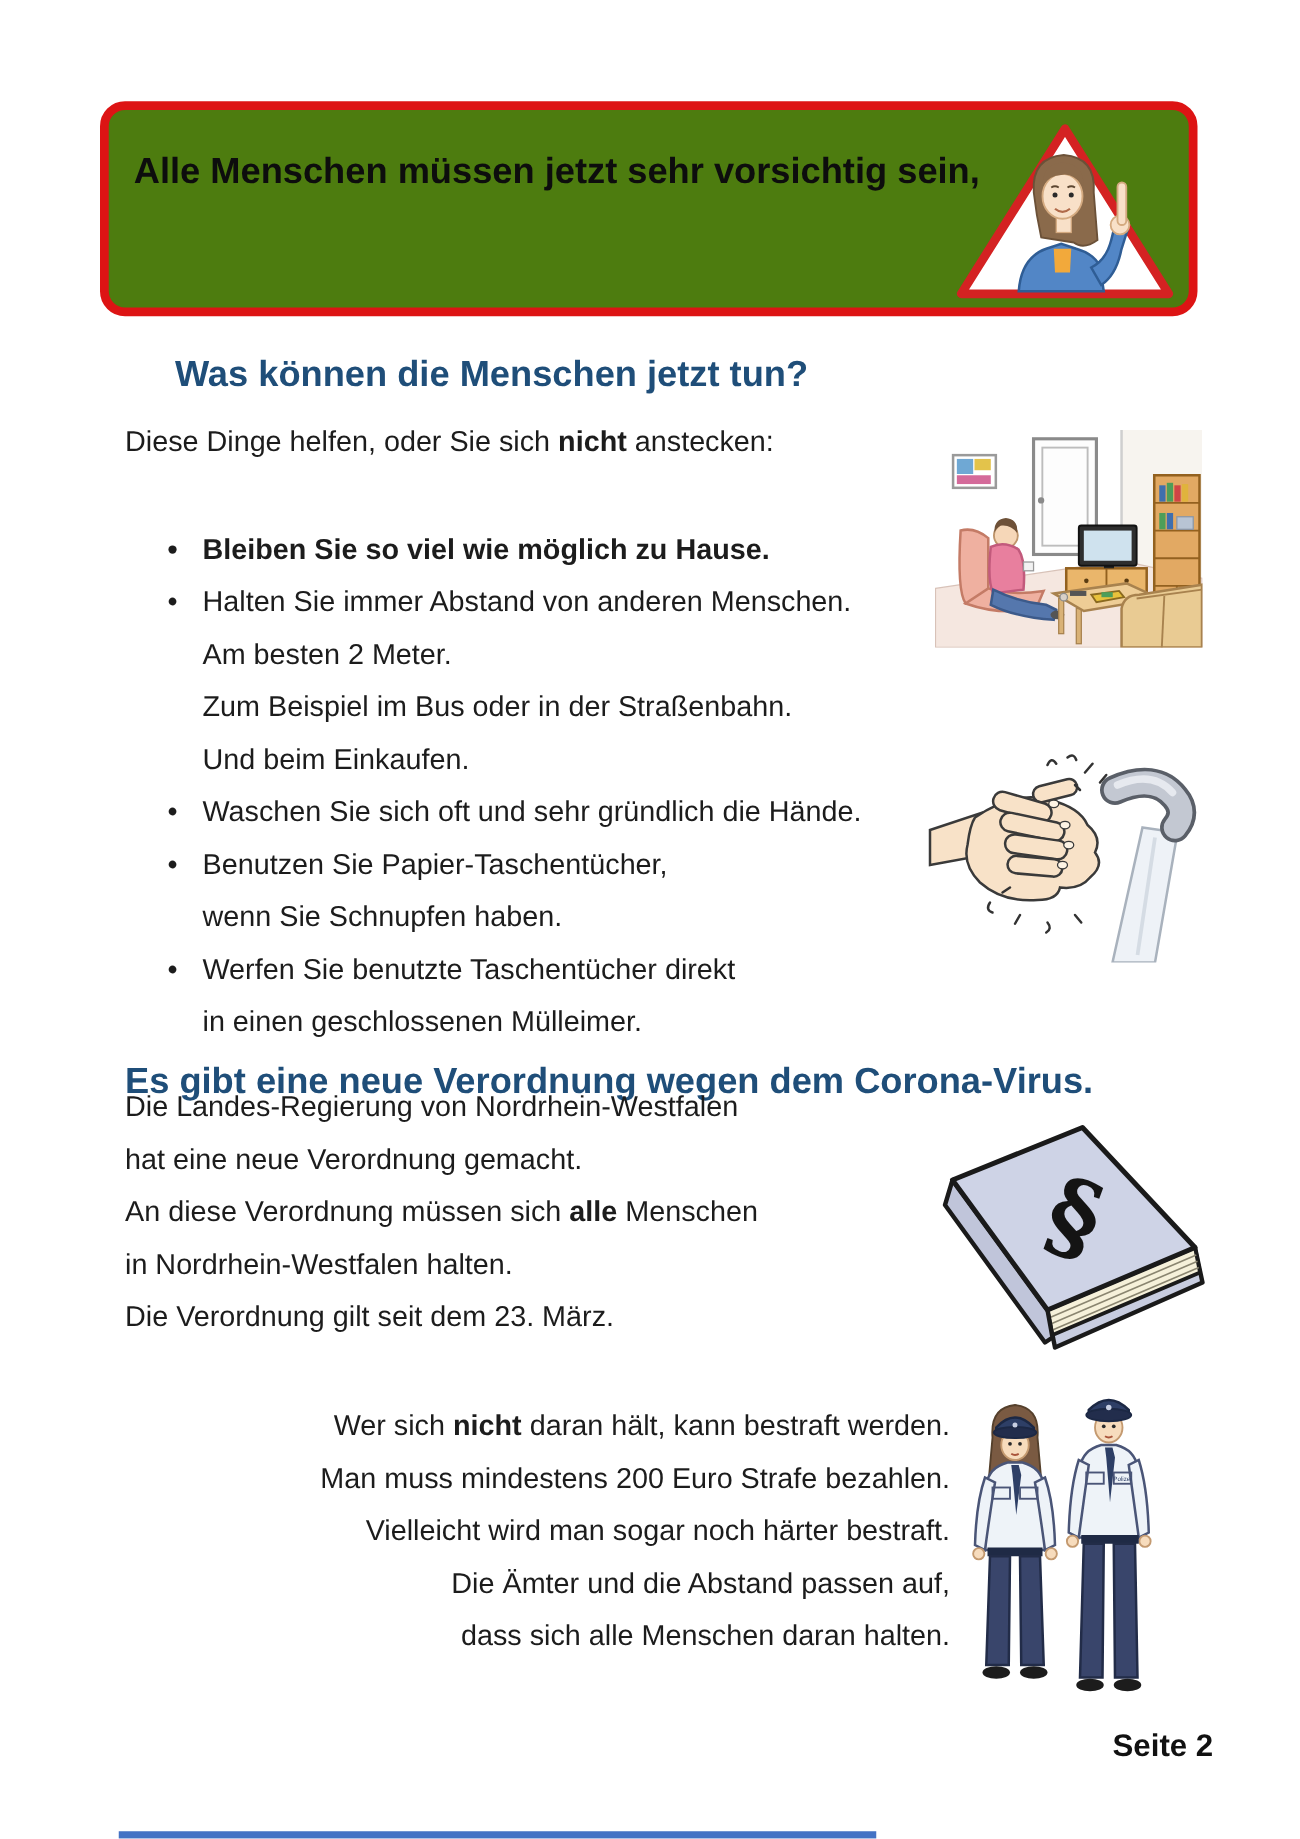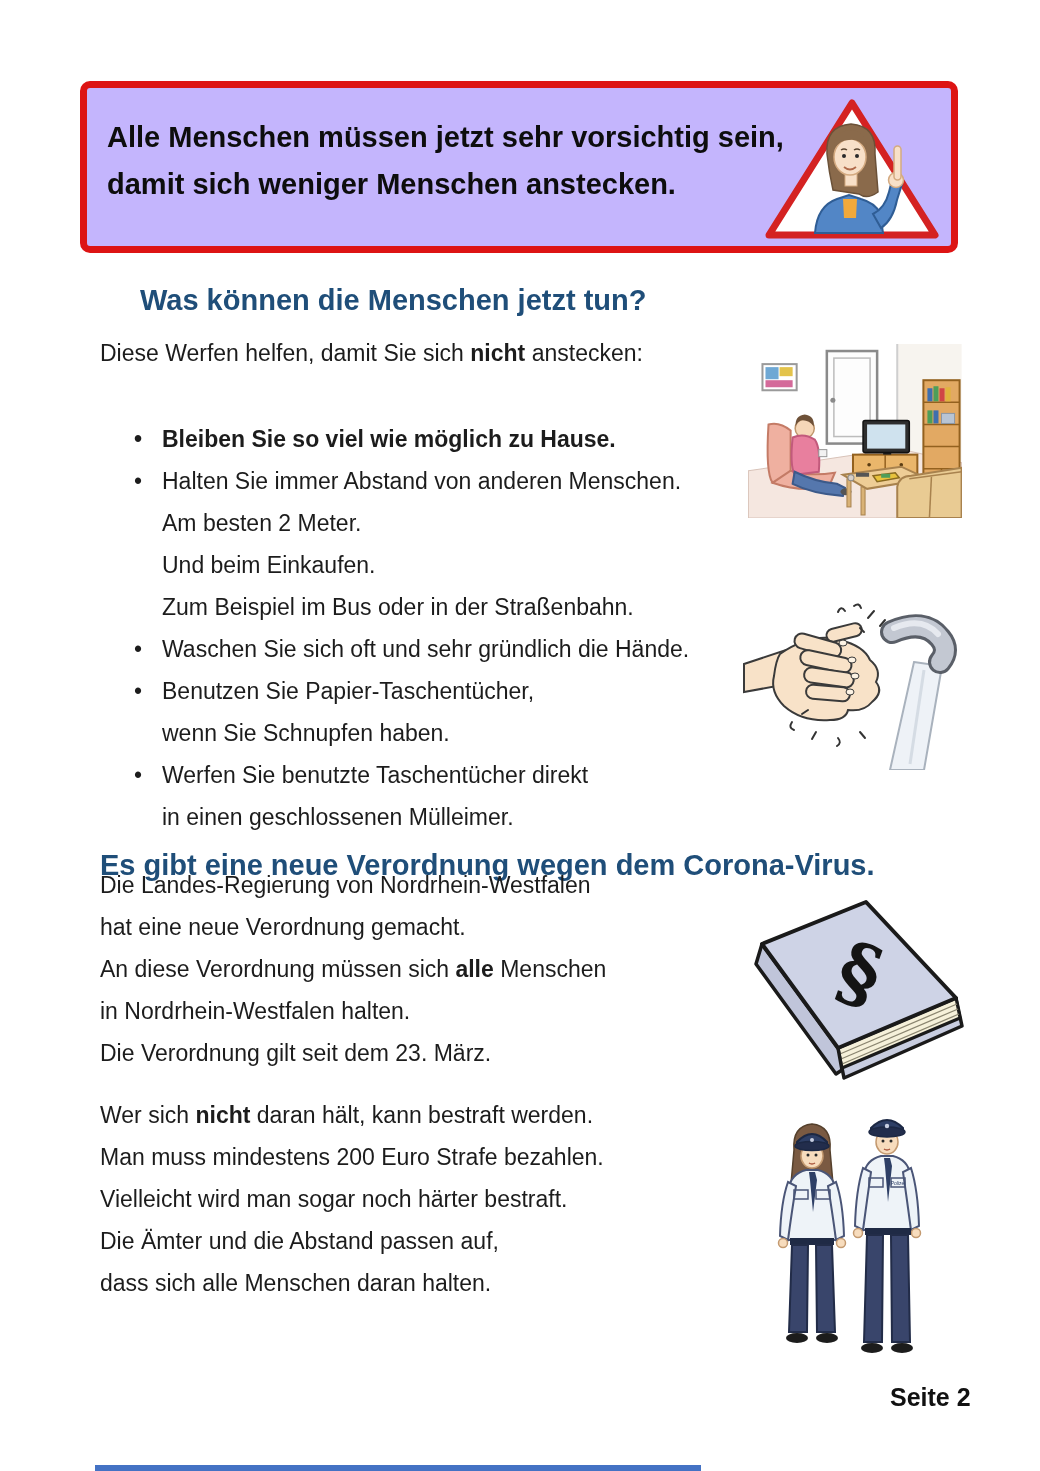--- a/index.html
+++ b/index.html
@@ -3,56 +3,55 @@
 <meta charset="utf-8">
 <style>
   html,body { margin:0; padding:0; background:#ffffff; }
   .page {
     position:relative; width:1040px; height:1471px; background:#ffffff;
     font-family:"Liberation Sans", sans-serif; color:#1a1a1a; overflow:hidden;
   }
   
   .alert-box {
     position:absolute; left:80px; top:81px; width:878px; height:172px;
-    border:7px solid #dd1414; border-radius:10px; box-sizing:border-box; background:#c4b5fd;
+    border:7px solid #dd1414; border-radius:20px; box-sizing:border-box; background:#4d7c0f;
   }
   .alert-text { position:absolute; left:20px; top:26px; font-size:29px; font-weight:bold; line-height:47px; color:#0d0d0d; }
   .alert-triangle { position:absolute; right:8px; top:8px; width:182px; height:144px; }
   
   .sec-heading { position:absolute; left:100px; font-size:29px; font-weight:bold; color:#1f4e79; line-height:1.2; }
   .h1-pos { top:283px;margin-left:40px; }
   .h2-pos { top:848px; }
   .body-text { font-size:23px; line-height:42px; color:#1c1c1c; }
   .b { font-weight:bold;margin-top:48px; }
   .intro-pos { position:absolute; left:100px; top:332px; }
   .bullets { position:absolute; left:100px; top:370px; width:680px; }
   .bullet { display:flex; }
   .bullet .dot { width:28px; margin-left:34px; flex:none; }
   .bullet .lines { flex:1; }
   .para1-pos { position:absolute; left:100px; top:864px; width:660px; }
-  .para2-pos { position:absolute; left:100px; top:1094px; width:660px; }
+  .para2-pos { position:absolute; left:100px; top:1119px; width:660px;text-align:right; }
   
   .ill { position:absolute; }
   .ill-room  { left:748px; top:344px;  width:214px; height:174px; }
   .ill-wash  { left:742px; top:592px;  width:236px; height:178px; }
   .ill-book  { left:732px; top:888px;  width:240px; height:200px; }
   .ill-police{ left:752px; top:1090px; width:212px; height:268px; }
   
   .page-label { position:absolute; left:858px; top:1383px; font-size:25px; font-weight:bold; color:#111;margin-left:32px; }
   .footer-rule { position:absolute; left:95px; top:1465px; width:606px; height:6px; background:#4472c4; }
 </style>
 </head>
 <body>
 
 <div class="page">
 
   <div class="alert-box">
     <div class="alert-text">
       <div>Alle Menschen müssen jetzt sehr vorsichtig sein,</div>
-      <div>damit sich weniger Menschen anstecken.</div>
     </div>
     <svg class="alert-triangle" viewBox="0 0 182 144">
       <polygon points="91,7 174,139 8,139" fill="#ffffff" stroke="#d42222" stroke-width="7" stroke-linejoin="round"></polygon>
       <g>
         <path d="M66,58 Q64,30 90,28 Q116,30 114,58 L117,96 Q106,104 98,98 L72,94 Q68,76 66,58 Z" fill="#8a6a4b" stroke="#6b5138" stroke-width="1.5"></path>
         <rect x="84" y="76" width="12" height="14" fill="#f8e0c8" stroke="#d4aa80" stroke-width="1"></rect>
         <ellipse cx="89" cy="61" rx="16" ry="18" fill="#f8e0c8" stroke="#d4aa80" stroke-width="1.5"></ellipse>
         <path d="M73,53 Q73,35 89,34 Q106,35 106,53 Q97,42 88,44 Q79,44 73,53 Z" fill="#8a6a4b"></path>
         <circle cx="83" cy="60" r="2" fill="#2a2a2a"></circle>
         <circle cx="96" cy="60" r="2" fill="#2a2a2a"></circle>
@@ -63,36 +62,36 @@
         <polygon points="82,103 96,103 95,122 83,122" fill="#f2a93b"></polygon>
         <path d="M112,118 Q124,112 128,96 L131,84 L141,88 L136,104 Q132,124 120,132 Z" fill="#5286c6" stroke="#2f5d95" stroke-width="2"></path>
         <circle cx="135" cy="84" r="7.5" fill="#f8e0c8" stroke="#d4aa80" stroke-width="1.5"></circle>
         <rect x="133" y="50" width="7" height="34" rx="3.5" fill="#f8e0c8" stroke="#d4aa80" stroke-width="1.5"></rect>
       </g>
     </svg>
   </div>
 
   <div class="sec-heading h1-pos">Was können die Menschen jetzt tun?</div>
 
-  <div class="body-text intro-pos"><span>Diese Werfen helfen, damit Sie sich </span><span class="b">nicht</span><span> anstecken:</span></div>
+  <div class="body-text intro-pos"><span>Diese Dinge helfen, oder Sie sich </span><span class="b">nicht</span><span> anstecken:</span></div>
 
   <div class="bullets body-text">
     <div class="bullet">
       <span class="dot b">•</span>
       <div class="lines b">
         <div>Bleiben Sie so viel wie möglich zu Hause.</div>
       </div>
     </div>
     <div class="bullet">
       <span class="dot">•</span>
       <div class="lines">
         <div>Halten Sie immer Abstand von anderen Menschen.</div>
         <div>Am besten 2 Meter.</div>
+        <div>Zum Beispiel im Bus oder in der Straßenbahn.</div>
         <div>Und beim Einkaufen.</div>
-        <div>Zum Beispiel im Bus oder in der Straßenbahn.</div>
       </div>
     </div>
     <div class="bullet">
       <span class="dot">•</span>
       <div class="lines">
         <div>Waschen Sie sich oft und sehr gründlich die Hände.</div>
       </div>
     </div>
     <div class="bullet">
       <span class="dot">•</span>

